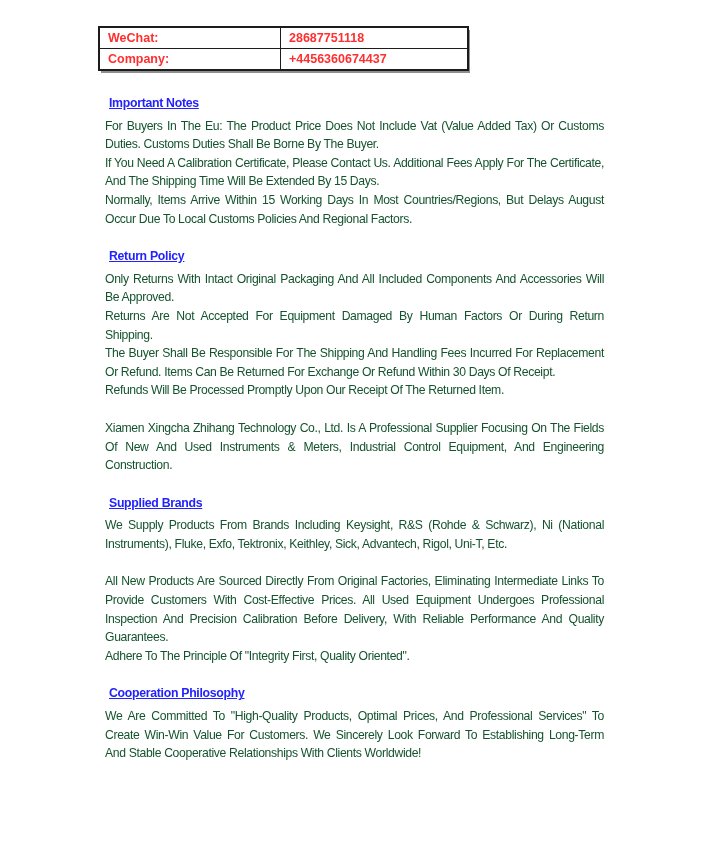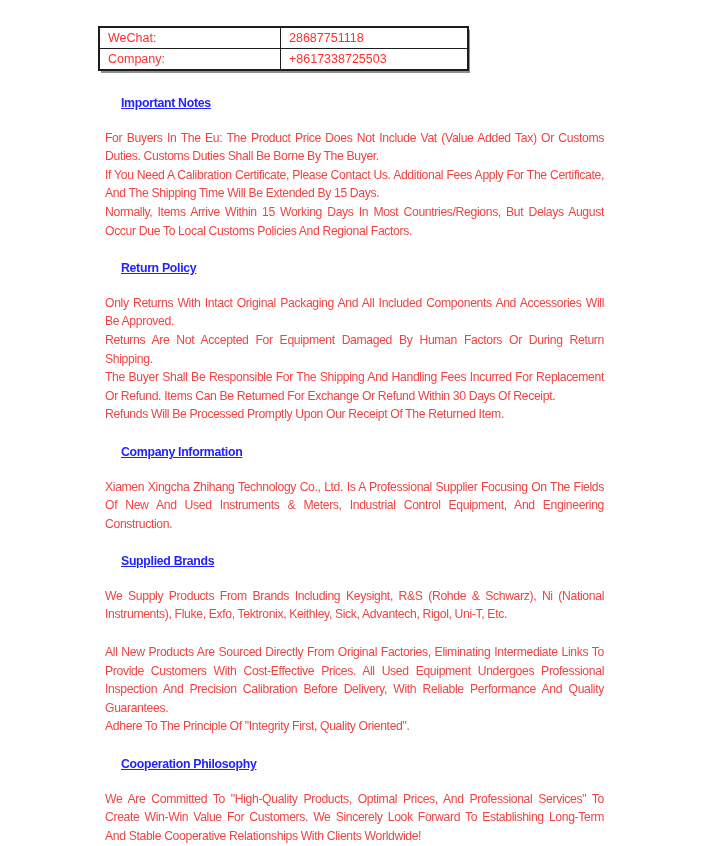--- a/index.html
+++ b/index.html
@@ -15,21 +15,21 @@
   .contact-table {
     border-collapse: collapse;
     margin: 26px 0 0 98px;
     box-shadow: 2px 3px 0 -1px #8f8f8f;
     background: #ffffff;
   }
   .contact-table { border: 2px solid #1c1c1c; }
   .contact-table td {
     border: 1px solid #1c1c1c;
     font-size: 12.5px;
-    font-weight: normal;
+    font-weight: bold;
     color: #ff2f2f;
     padding: 2px 6px 2px 8px;
     height: 16px;
     vertical-align: middle;
     white-space: nowrap;
   }
   .contact-table td.label-cell { width: 166px; }
   .contact-table td.value-cell { width: 172px; }
   
   .content {
@@ -39,46 +39,46 @@
   }
   .section { margin-top: 19px; }
   .section:first-child { margin-top: 0; }
   .section-heading {
     color: #2222fe;
     font-weight: bold;
     text-decoration: underline;
     font-size: 12.3px;
     line-height: 18.6px;
     letter-spacing: -0.3px;
-    margin: 16px;
+    margin: 4px;
   }
   .para {
     margin: 0;
     font-size: 12.2px;
     line-height: 18.6px;
     letter-spacing: -0.35px;
-    color: #ef4444;
+    color: #14532d;
     text-align: justify;
     text-align-last: left;
   }
 </style>
 </head>
 <body>
 
 <div class="page">
 
   <table class="contact-table">
     <tbody>
       <tr>
         <td class="label-cell">WeChat:</td>
         <td class="value-cell">28687751118</td>
       </tr>
       <tr>
         <td class="label-cell">Company:</td>
-        <td class="value-cell">+8617338725503</td>
+        <td class="value-cell">+4456360674437</td>
       </tr>
     </tbody>
   </table>
 
   <div class="content">
     <div class="section">
       <div class="section-heading">Important Notes</div>
       <div>
           <p class="para">For Buyers In The Eu: The Product Price Does Not Include Vat (Value Added Tax) Or Customs Duties. Customs Duties Shall Be Borne By The Buyer.</p>
           <p class="para">If You Need A Calibration Certificate, Please Contact Us. Additional Fees Apply For The Certificate, And The Shipping Time Will Be Extended By 15 Days.</p>
@@ -90,21 +90,20 @@
       <div class="section-heading">Return Policy</div>
       <div>
           <p class="para">Only Returns With Intact Original Packaging And All Included Components And Accessories Will Be Approved.</p>
           <p class="para">Returns Are Not Accepted For Equipment Damaged By Human Factors Or During Return Shipping.</p>
           <p class="para">The Buyer Shall Be Responsible For The Shipping And Handling Fees Incurred For Replacement Or Refund. Items Can Be Returned For Exchange Or Refund Within 30 Days Of Receipt.</p>
           <p class="para">Refunds Will Be Processed Promptly Upon Our Receipt Of The Returned Item.</p>
         </div>
     </div>
 
     <div class="section">
-      <div class="section-heading">Company Information</div>
       <div>
           <p class="para">Xiamen Xingcha Zhihang Technology Co., Ltd. Is A Professional Supplier Focusing On The Fields Of New And Used Instruments &amp; Meters, Industrial Control Equipment, And Engineering Construction.</p>
         </div>
     </div>
 
     <div class="section">
       <div class="section-heading">Supplied Brands</div>
       <div>
           <p class="para">We Supply Products From Brands Including Keysight, R&amp;S (Rohde &amp; Schwarz), Ni (National Instruments), Fluke, Exfo, Tektronix, Keithley, Sick, Advantech, Rigol, Uni-T, Etc.</p>
         </div>

